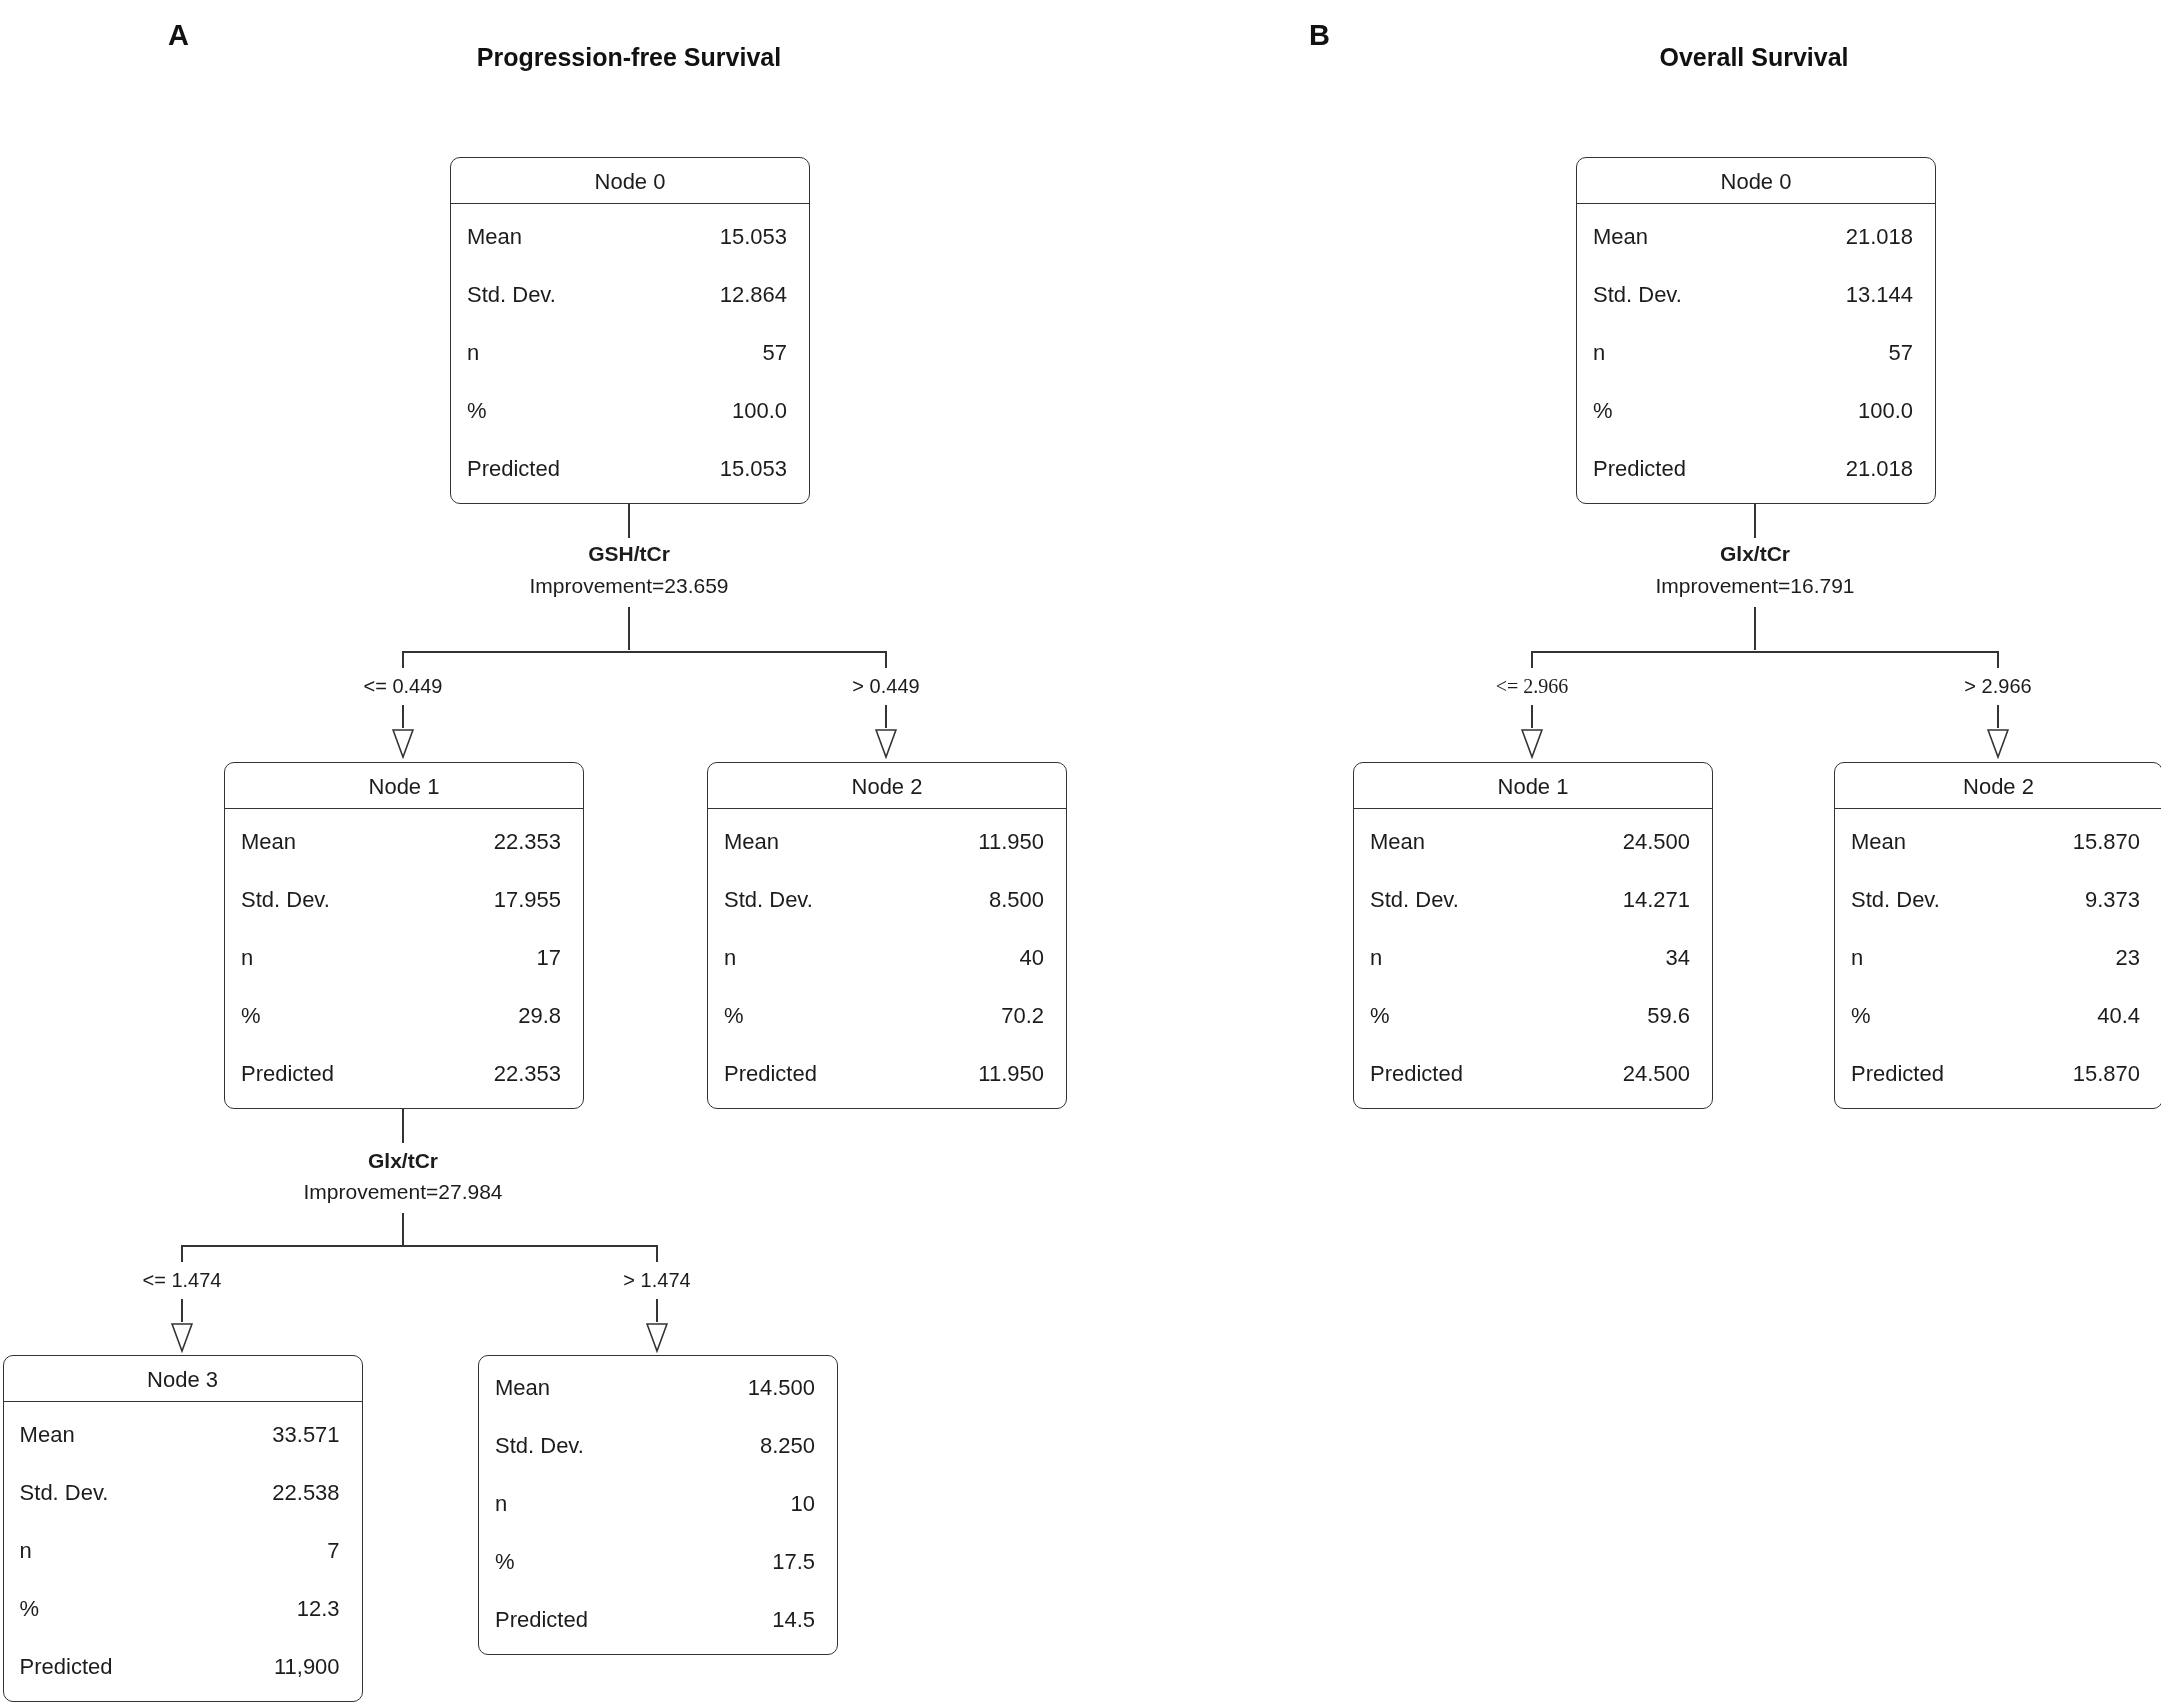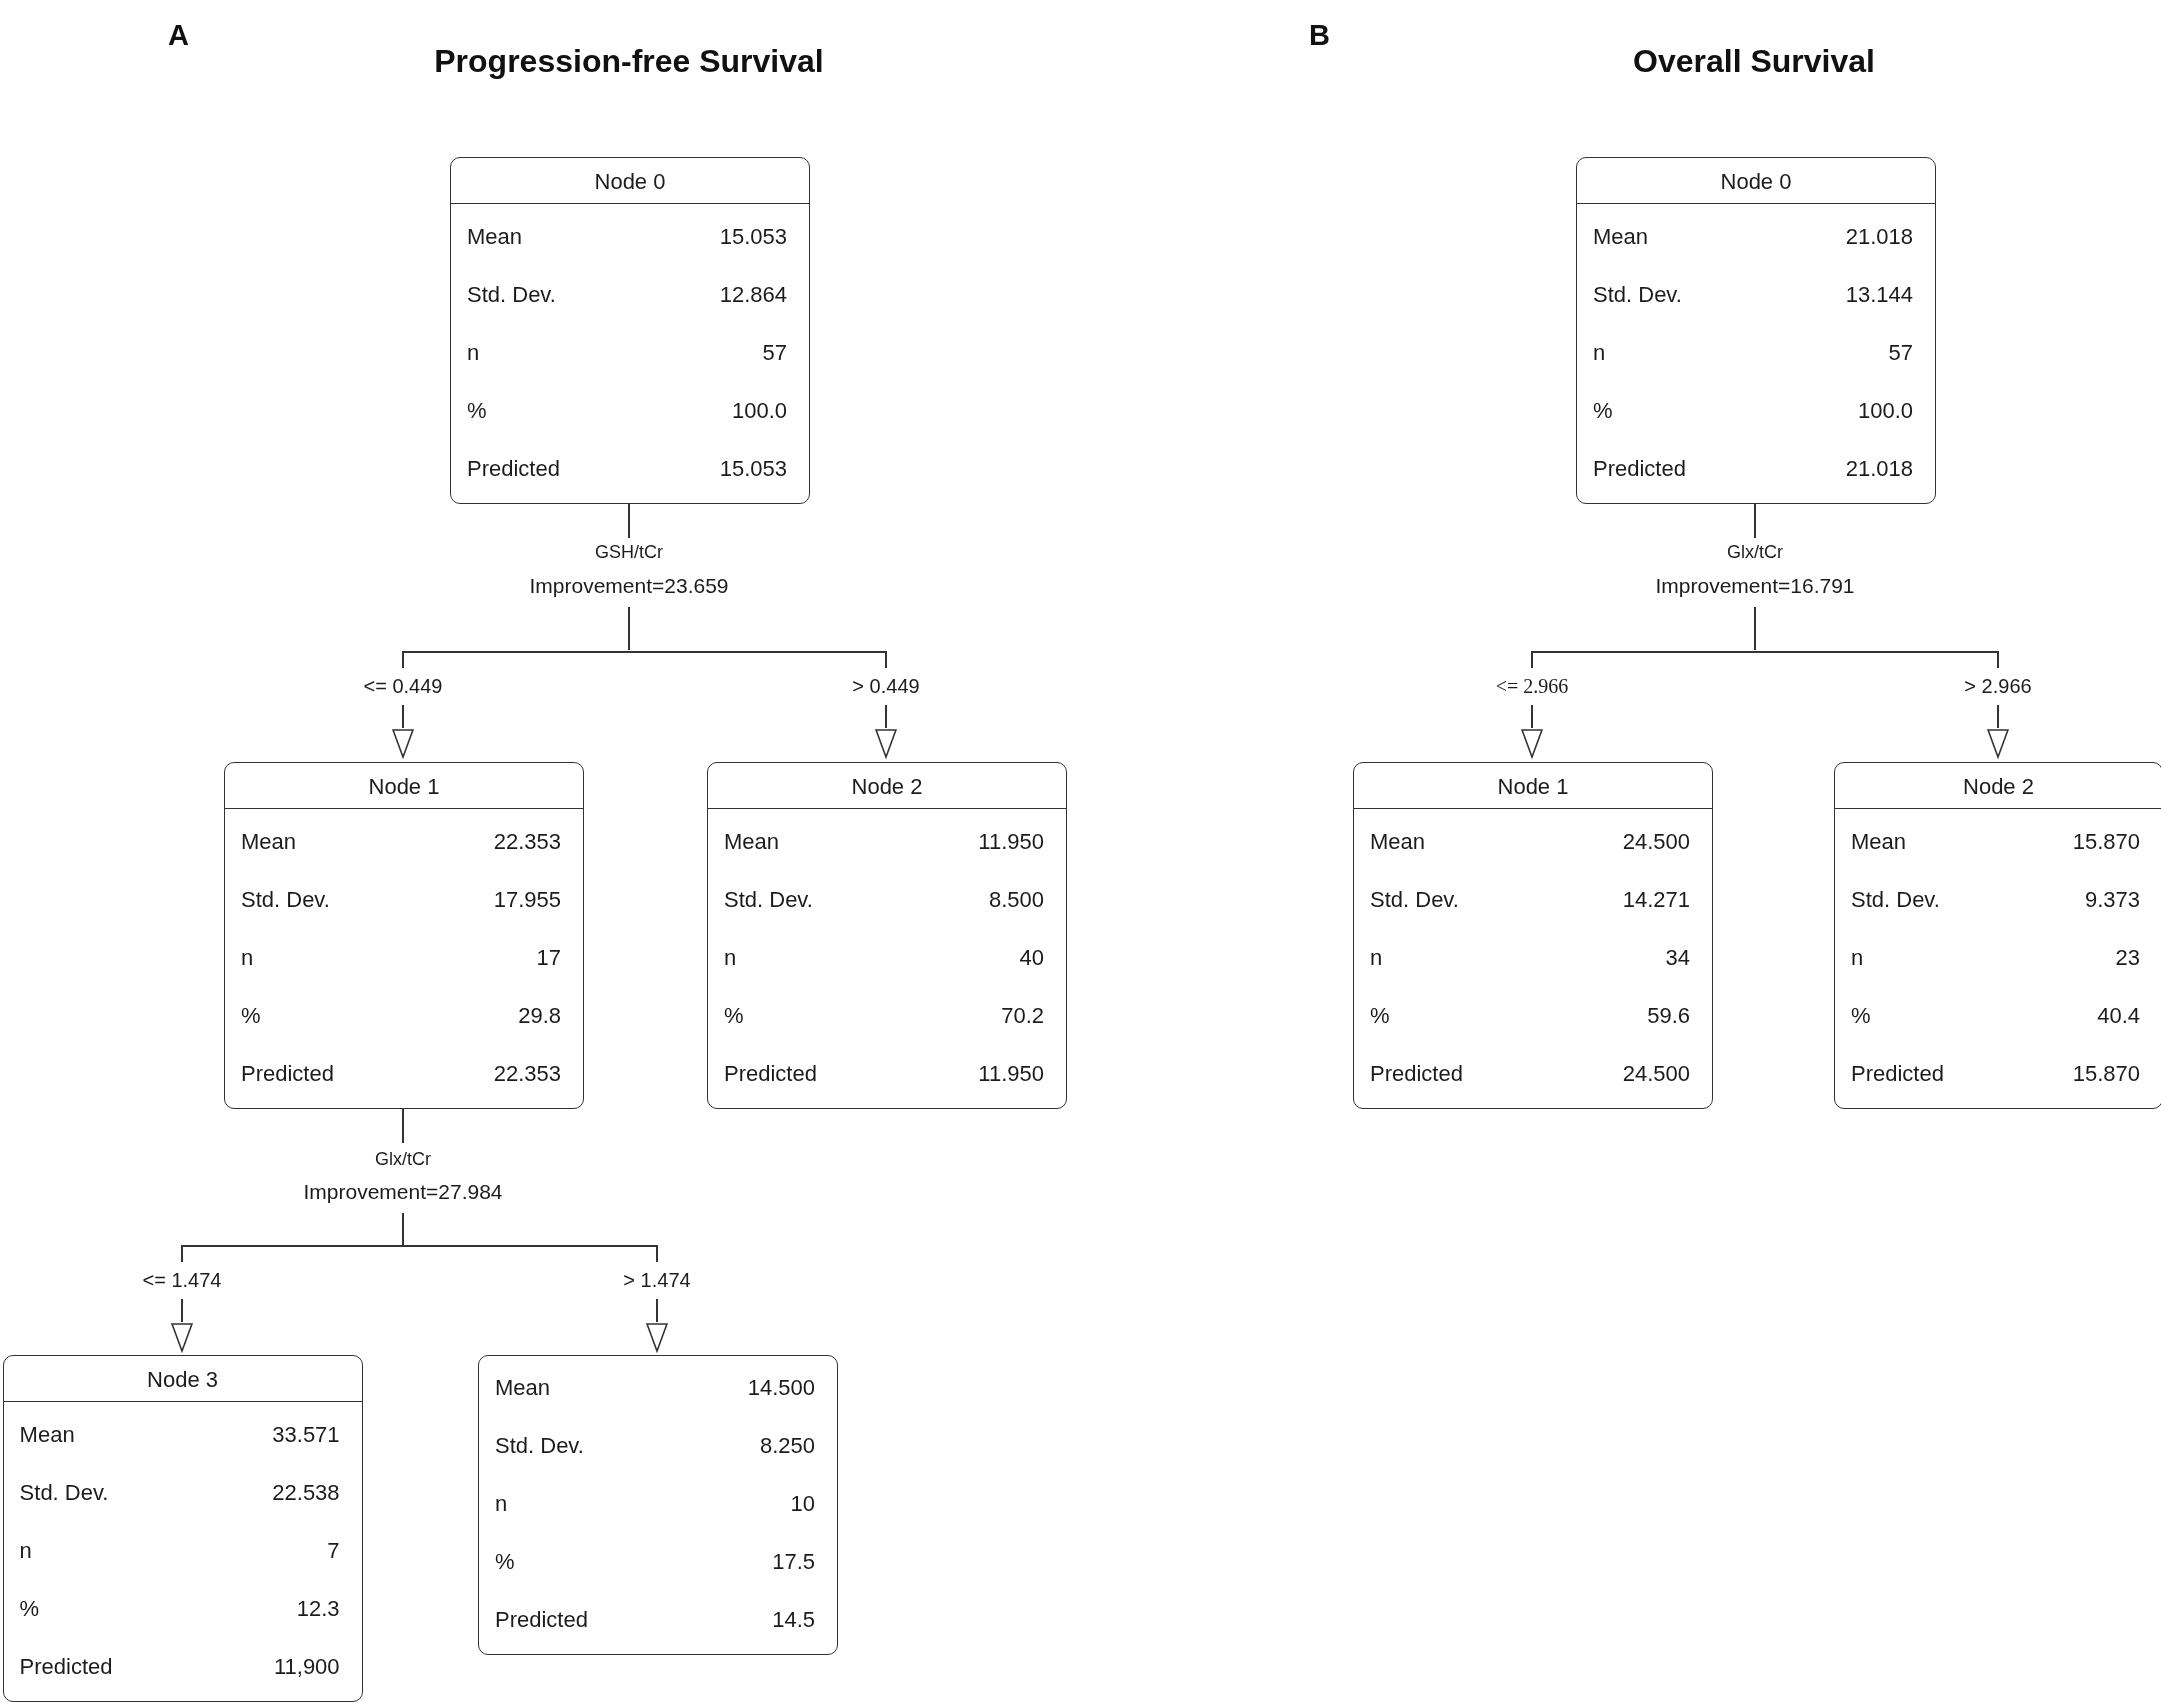--- a/index.html
+++ b/index.html
@@ -12,21 +12,21 @@
     color:#1c1c1c;
   }
   .panel-label{
     position:absolute;
     font-size:29px;font-weight:bold;color:#111;
     white-space:nowrap;
   }
   .panel-title{
     position:absolute;
     transform:translateX(-50%);
-    font-size:32px;font-weight:bold;color:#111;
+    font-size:25px;font-weight:bold;color:#111;
     white-space:nowrap;
   }
   .node{
     position:absolute;
     width:358px;
     background:#ffffff;
     border:1.6px solid #333;
     border-radius:10px;
     box-sizing:content-box;
   }
@@ -43,21 +43,21 @@
     display:flex;align-items:center;justify-content:space-between;
     padding:0 22px 0 16px;
     font-size:22px;
   }
   .stat-label{white-space:nowrap;}
   .stat-value{white-space:nowrap;}
   .vline{position:absolute;width:1.6px;background:#333;}
   .hline{position:absolute;height:1.6px;background:#333;}
   .split-var{
     position:absolute;transform:translateX(-50%);
-    font-size:18px;white-space:nowrap;
+    font-size:21px;white-space:nowrap;font-weight:bold;
   }
   .split-improve{
     position:absolute;transform:translateX(-50%);
     font-size:21px;white-space:nowrap;
   }
   .branch-label{
     position:absolute;transform:translateX(-50%);
     font-size:20px;white-space:nowrap;
   }
   .arrow{position:absolute;transform:translateX(-50%);line-height:0;}

